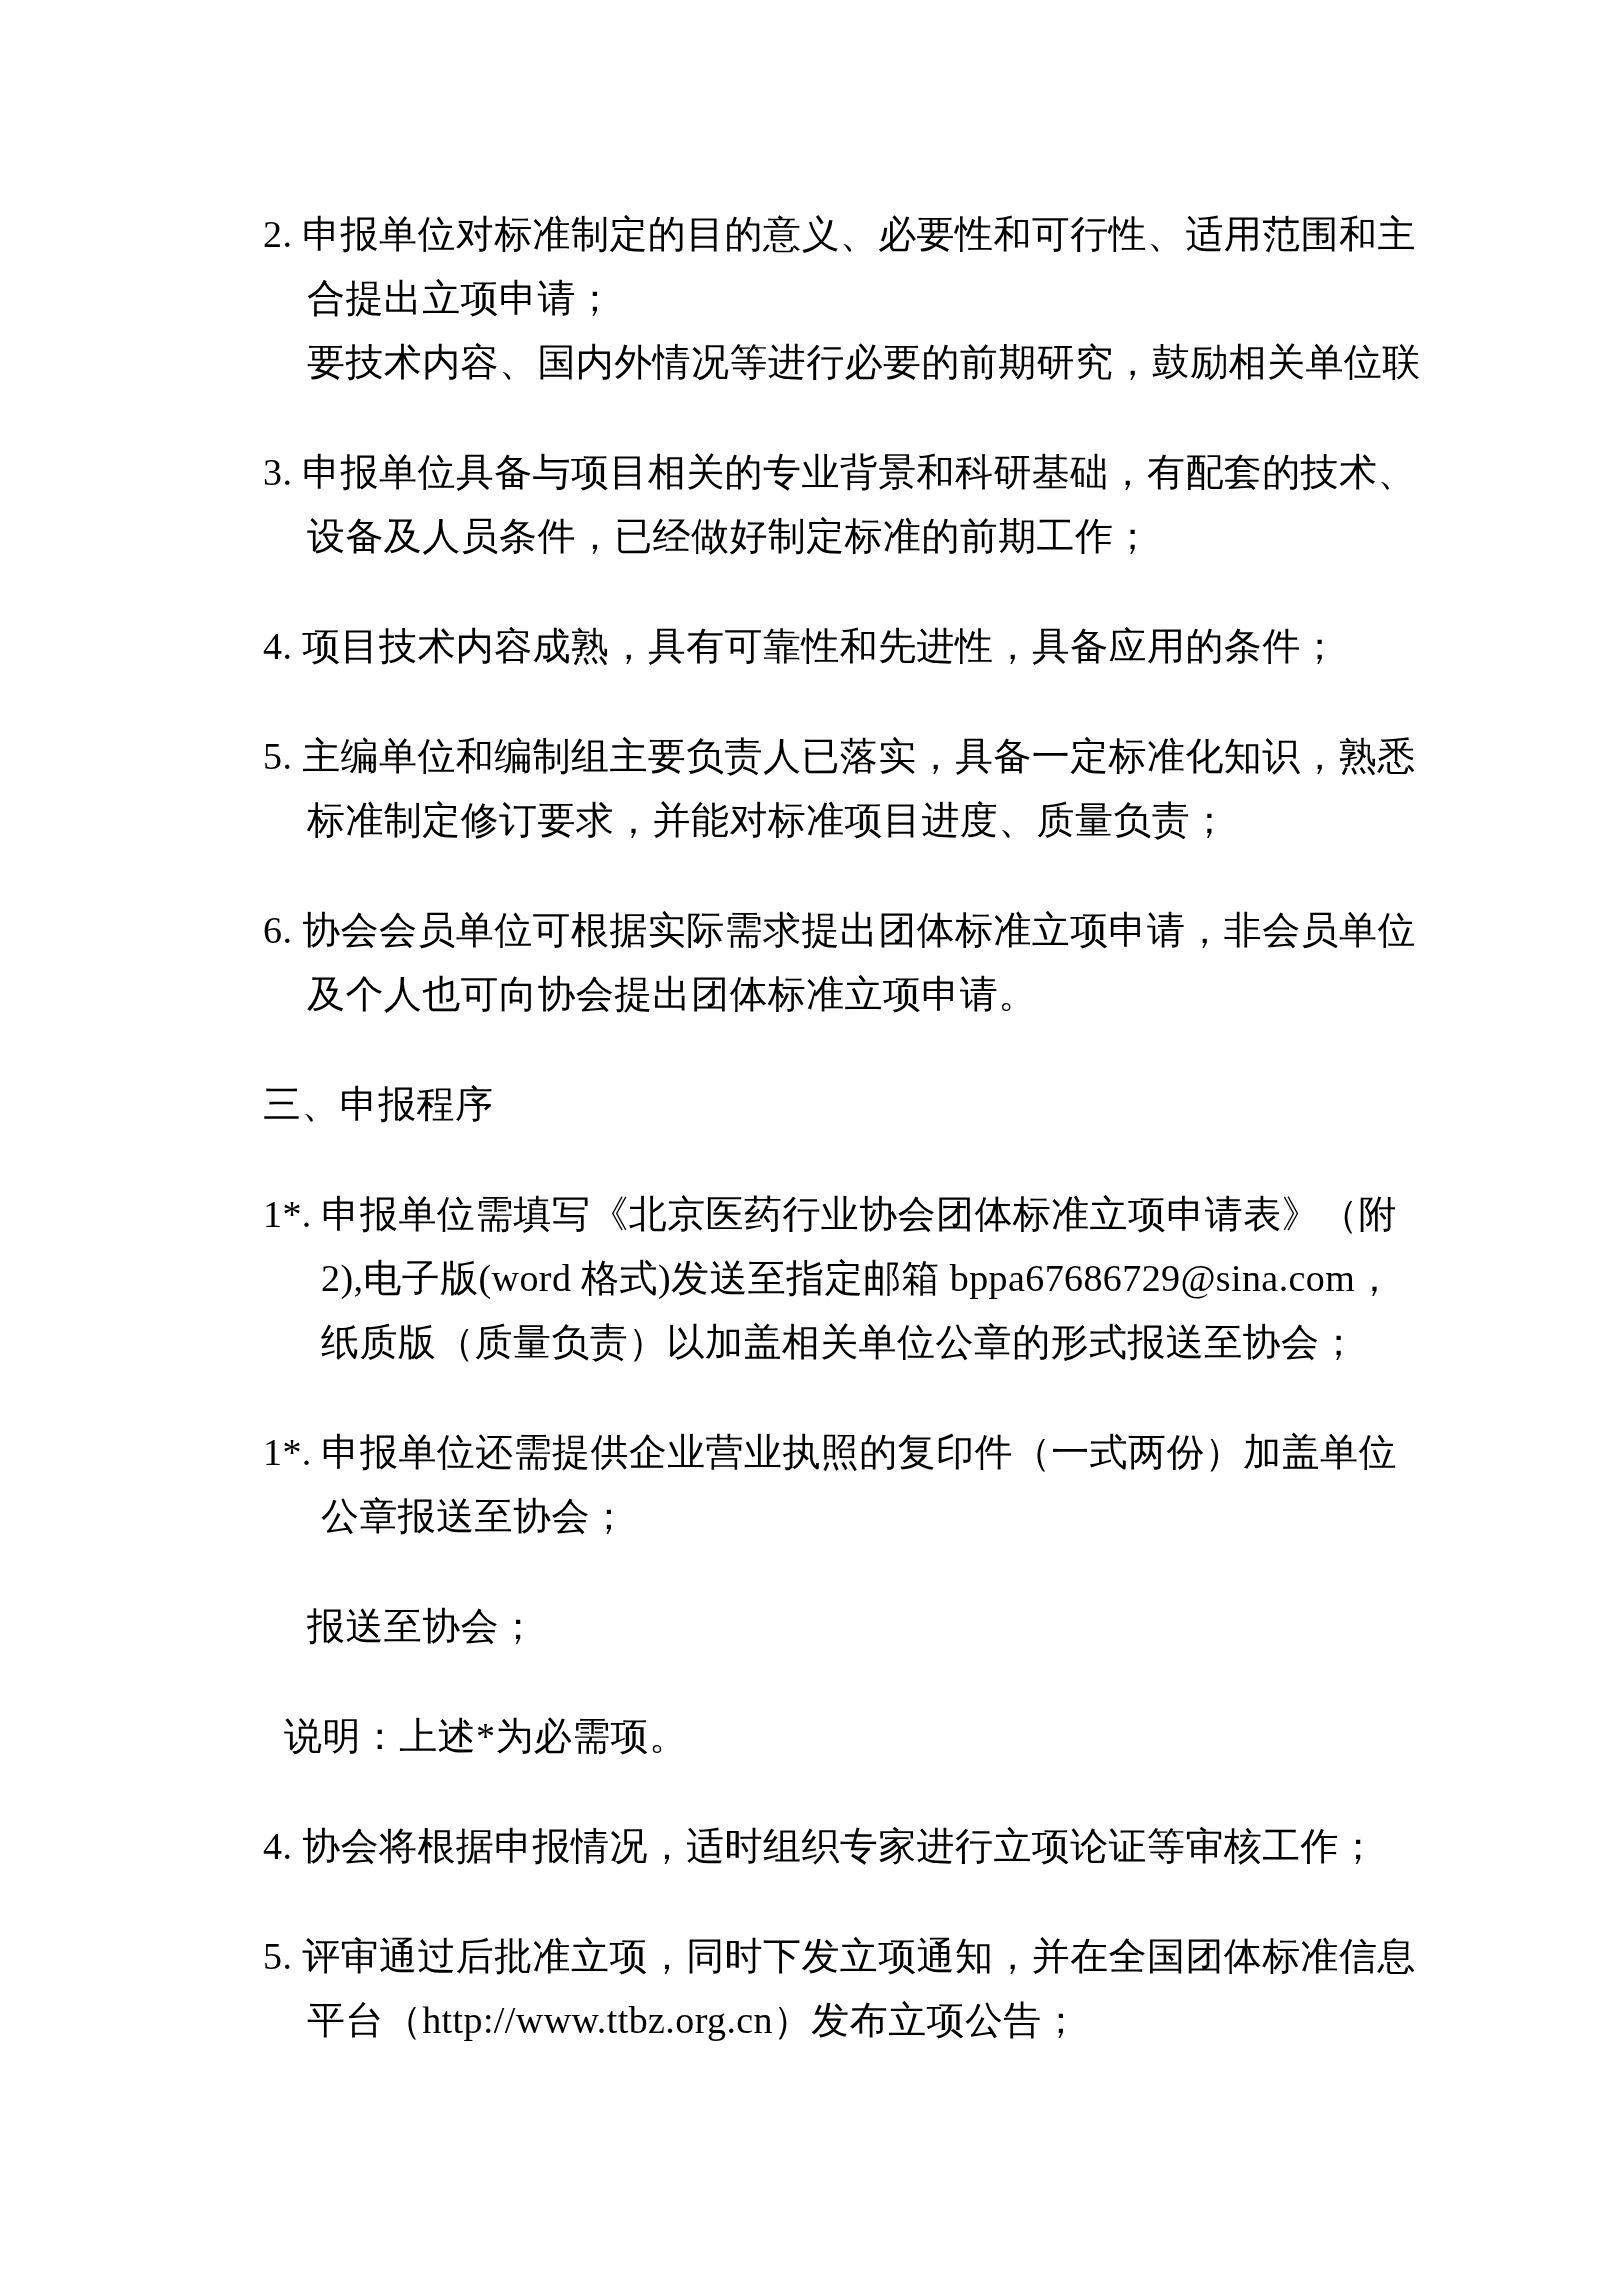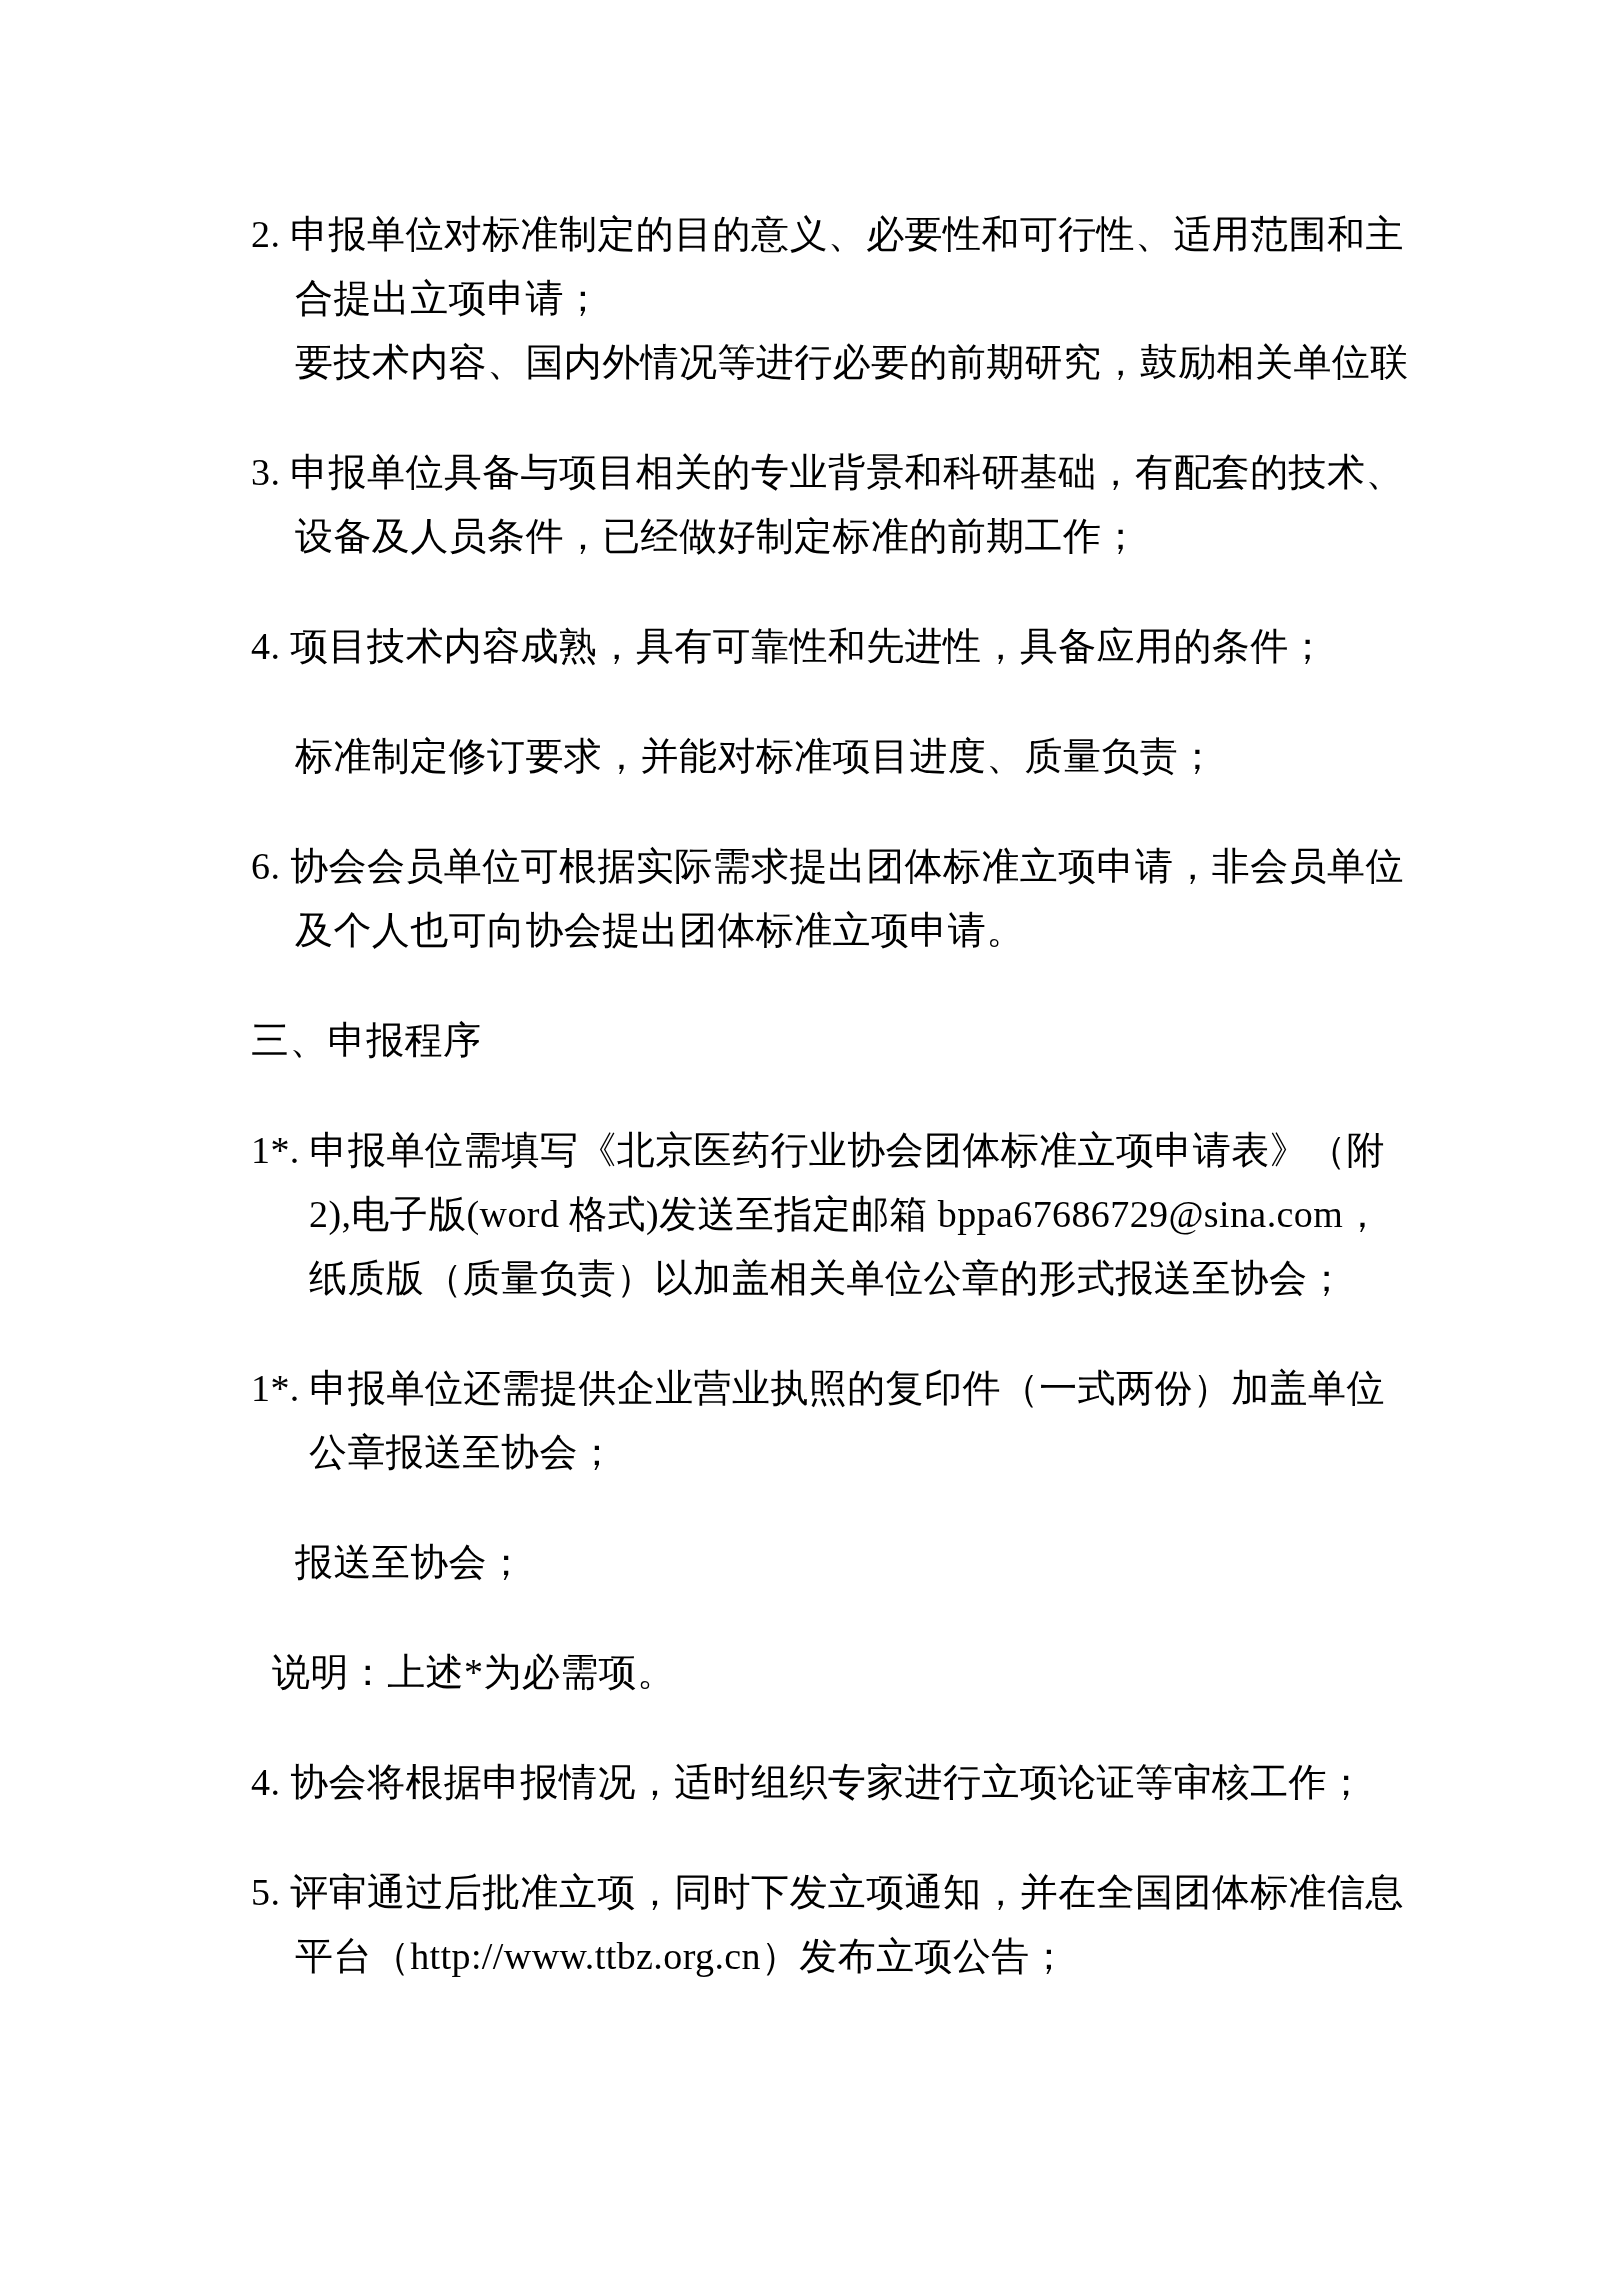--- a/index.html
+++ b/index.html
@@ -15,21 +15,21 @@
     font-family: "Liberation Serif", "DejaVu Serif", serif;
     overflow: hidden;
   }
   .doc {
     position: absolute;
     top: 202px;
     left: 247px;
     width: 1236px;
   }
   .para {
-    margin: 0 0 46px 4px;
+    margin: 0 0 46px 16px;
   }
   .line {
     font-size: 38px;
     line-height: 64px;
     white-space: nowrap;
     letter-spacing: 0.4px;
   }
   
   .para.num .cont,
   .para.heading .cont {
@@ -54,20 +54,21 @@
       <div class="line cont">要技术内容、国内外情况等进行必要的前期研究，鼓励相关单位联</div>
     </div>
     <div class="para num">
       <div class="line first">3. 申报单位具备与项目相关的专业背景和科研基础，有配套的技术、</div>
       <div class="line cont">设备及人员条件，已经做好制定标准的前期工作；</div>
     </div>
     <div class="para num">
       <div class="line first">4. 项目技术内容成熟，具有可靠性和先进性，具备应用的条件；</div>
     </div>
     <div class="para num">
+      <div class="line first">5. 主编单位和编制组主要负责人已落实，具备一定标准化知识，熟悉</div>
       <div class="line cont">标准制定修订要求，并能对标准项目进度、质量负责；</div>
     </div>
     <div class="para num">
       <div class="line first">6. 协会会员单位可根据实际需求提出团体标准立项申请，非会员单位</div>
       <div class="line cont">及个人也可向协会提出团体标准立项申请。</div>
     </div>
     <div class="para heading">
       <div class="line first">三、申报程序</div>
     </div>
     <div class="para star">

